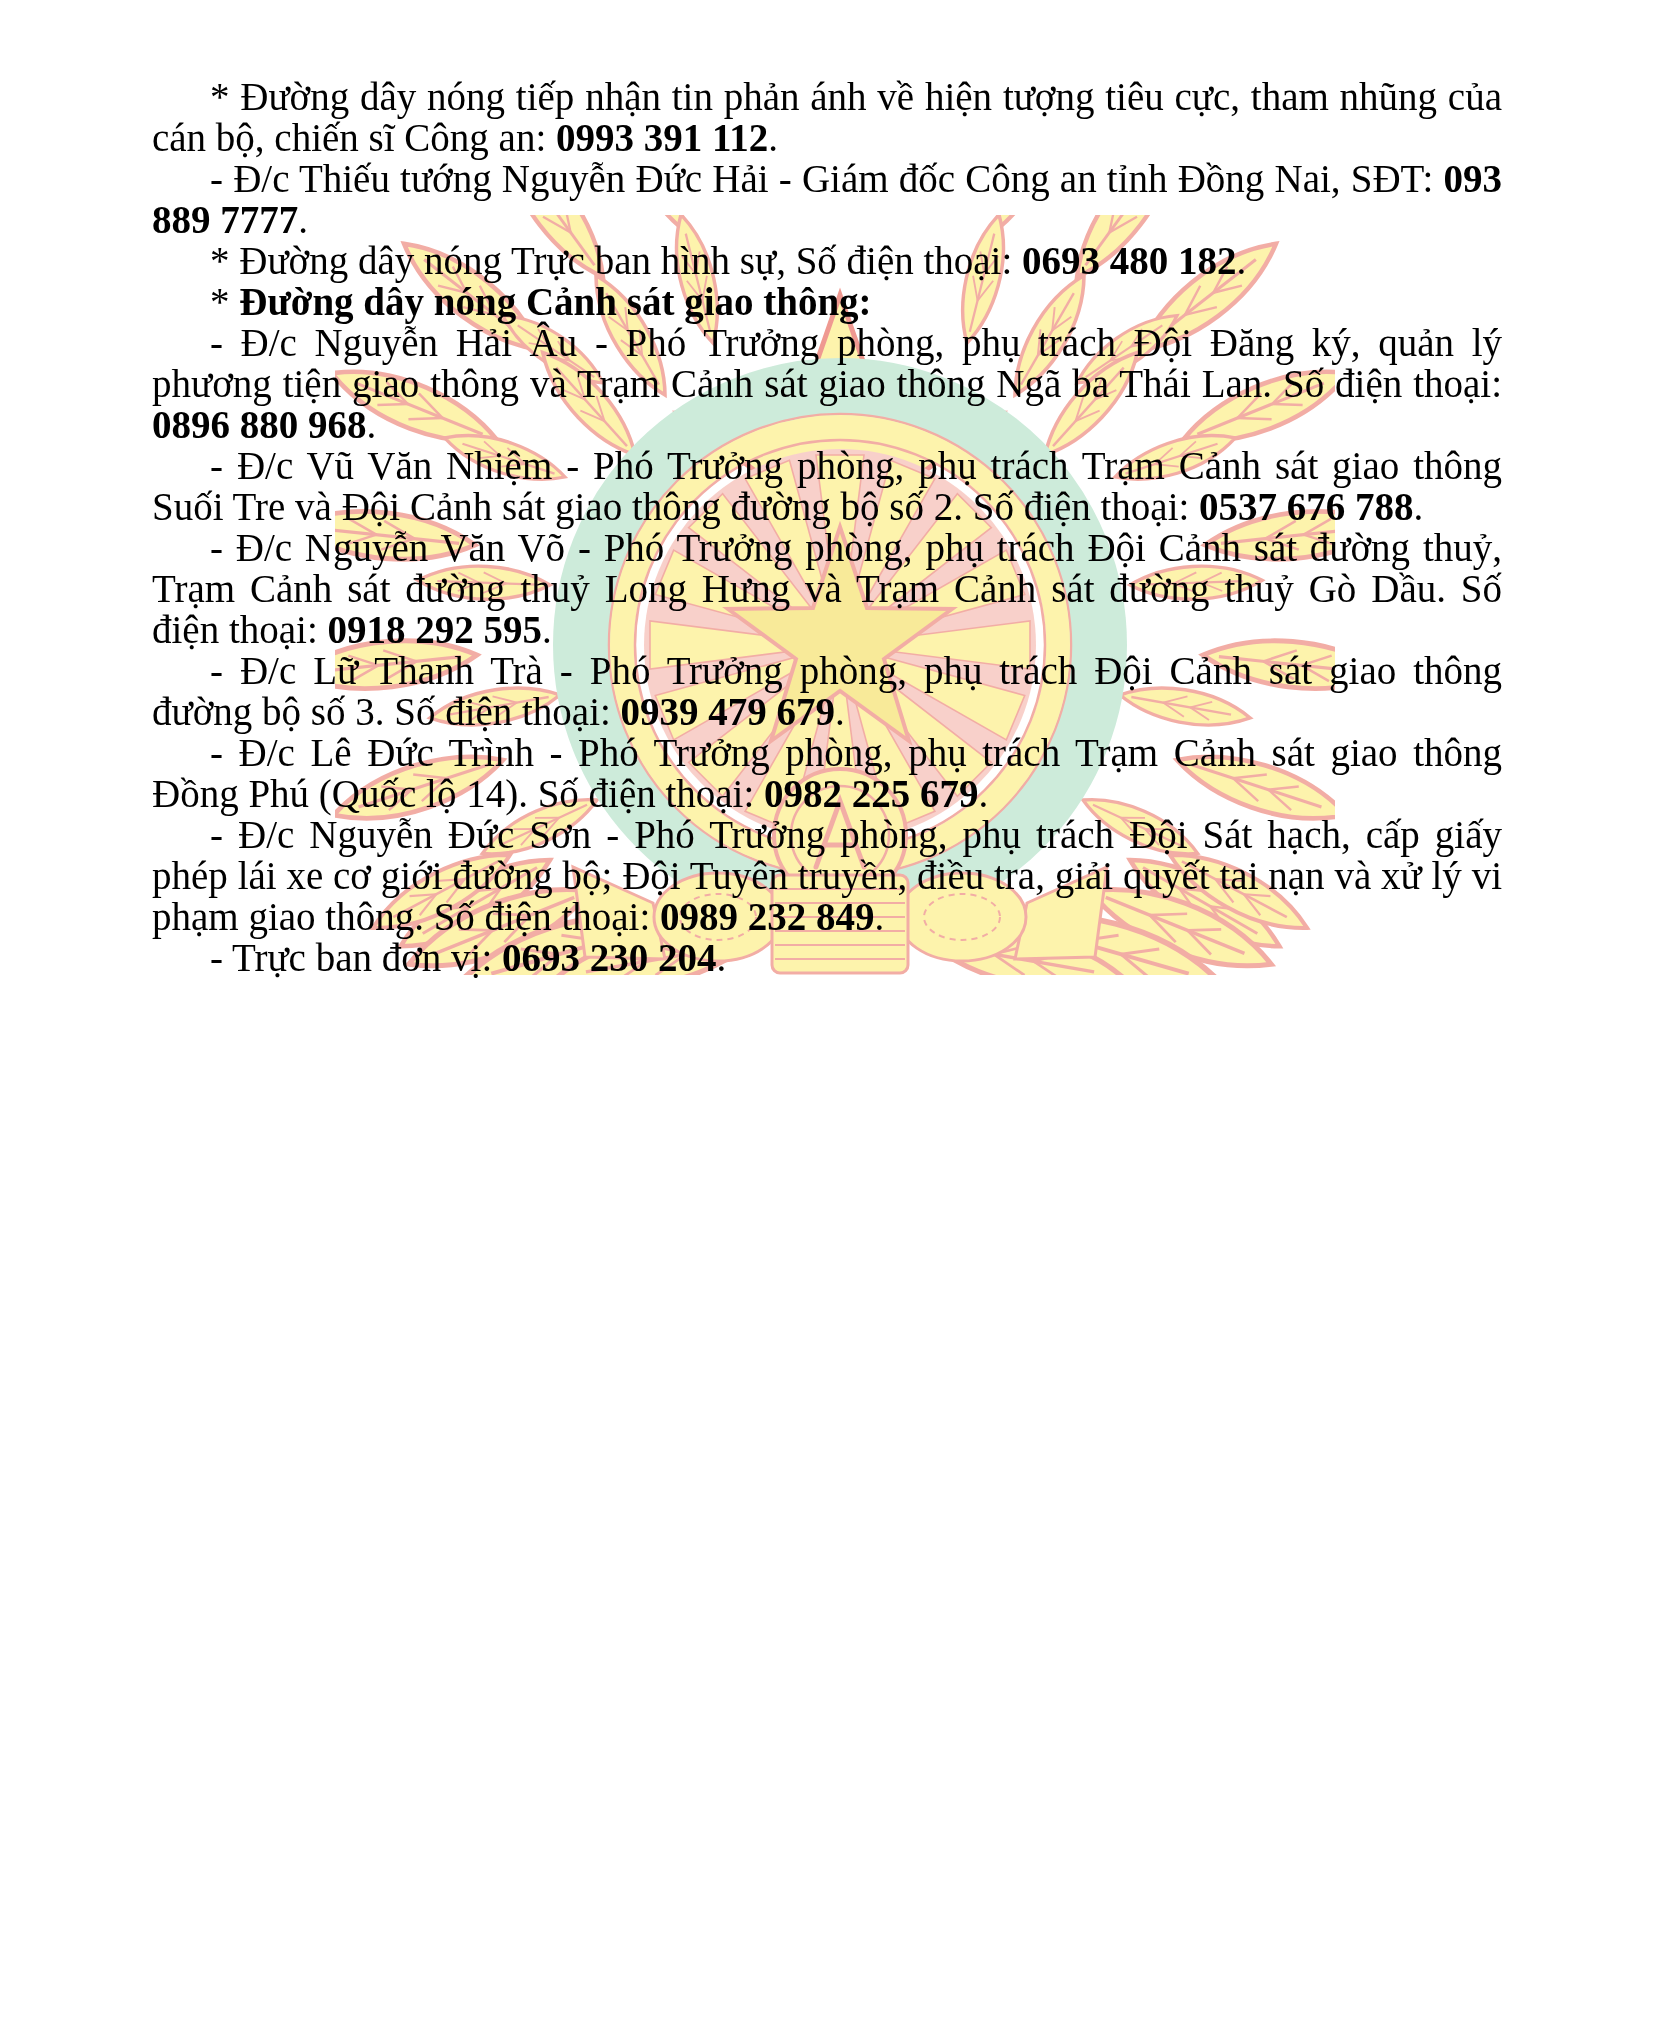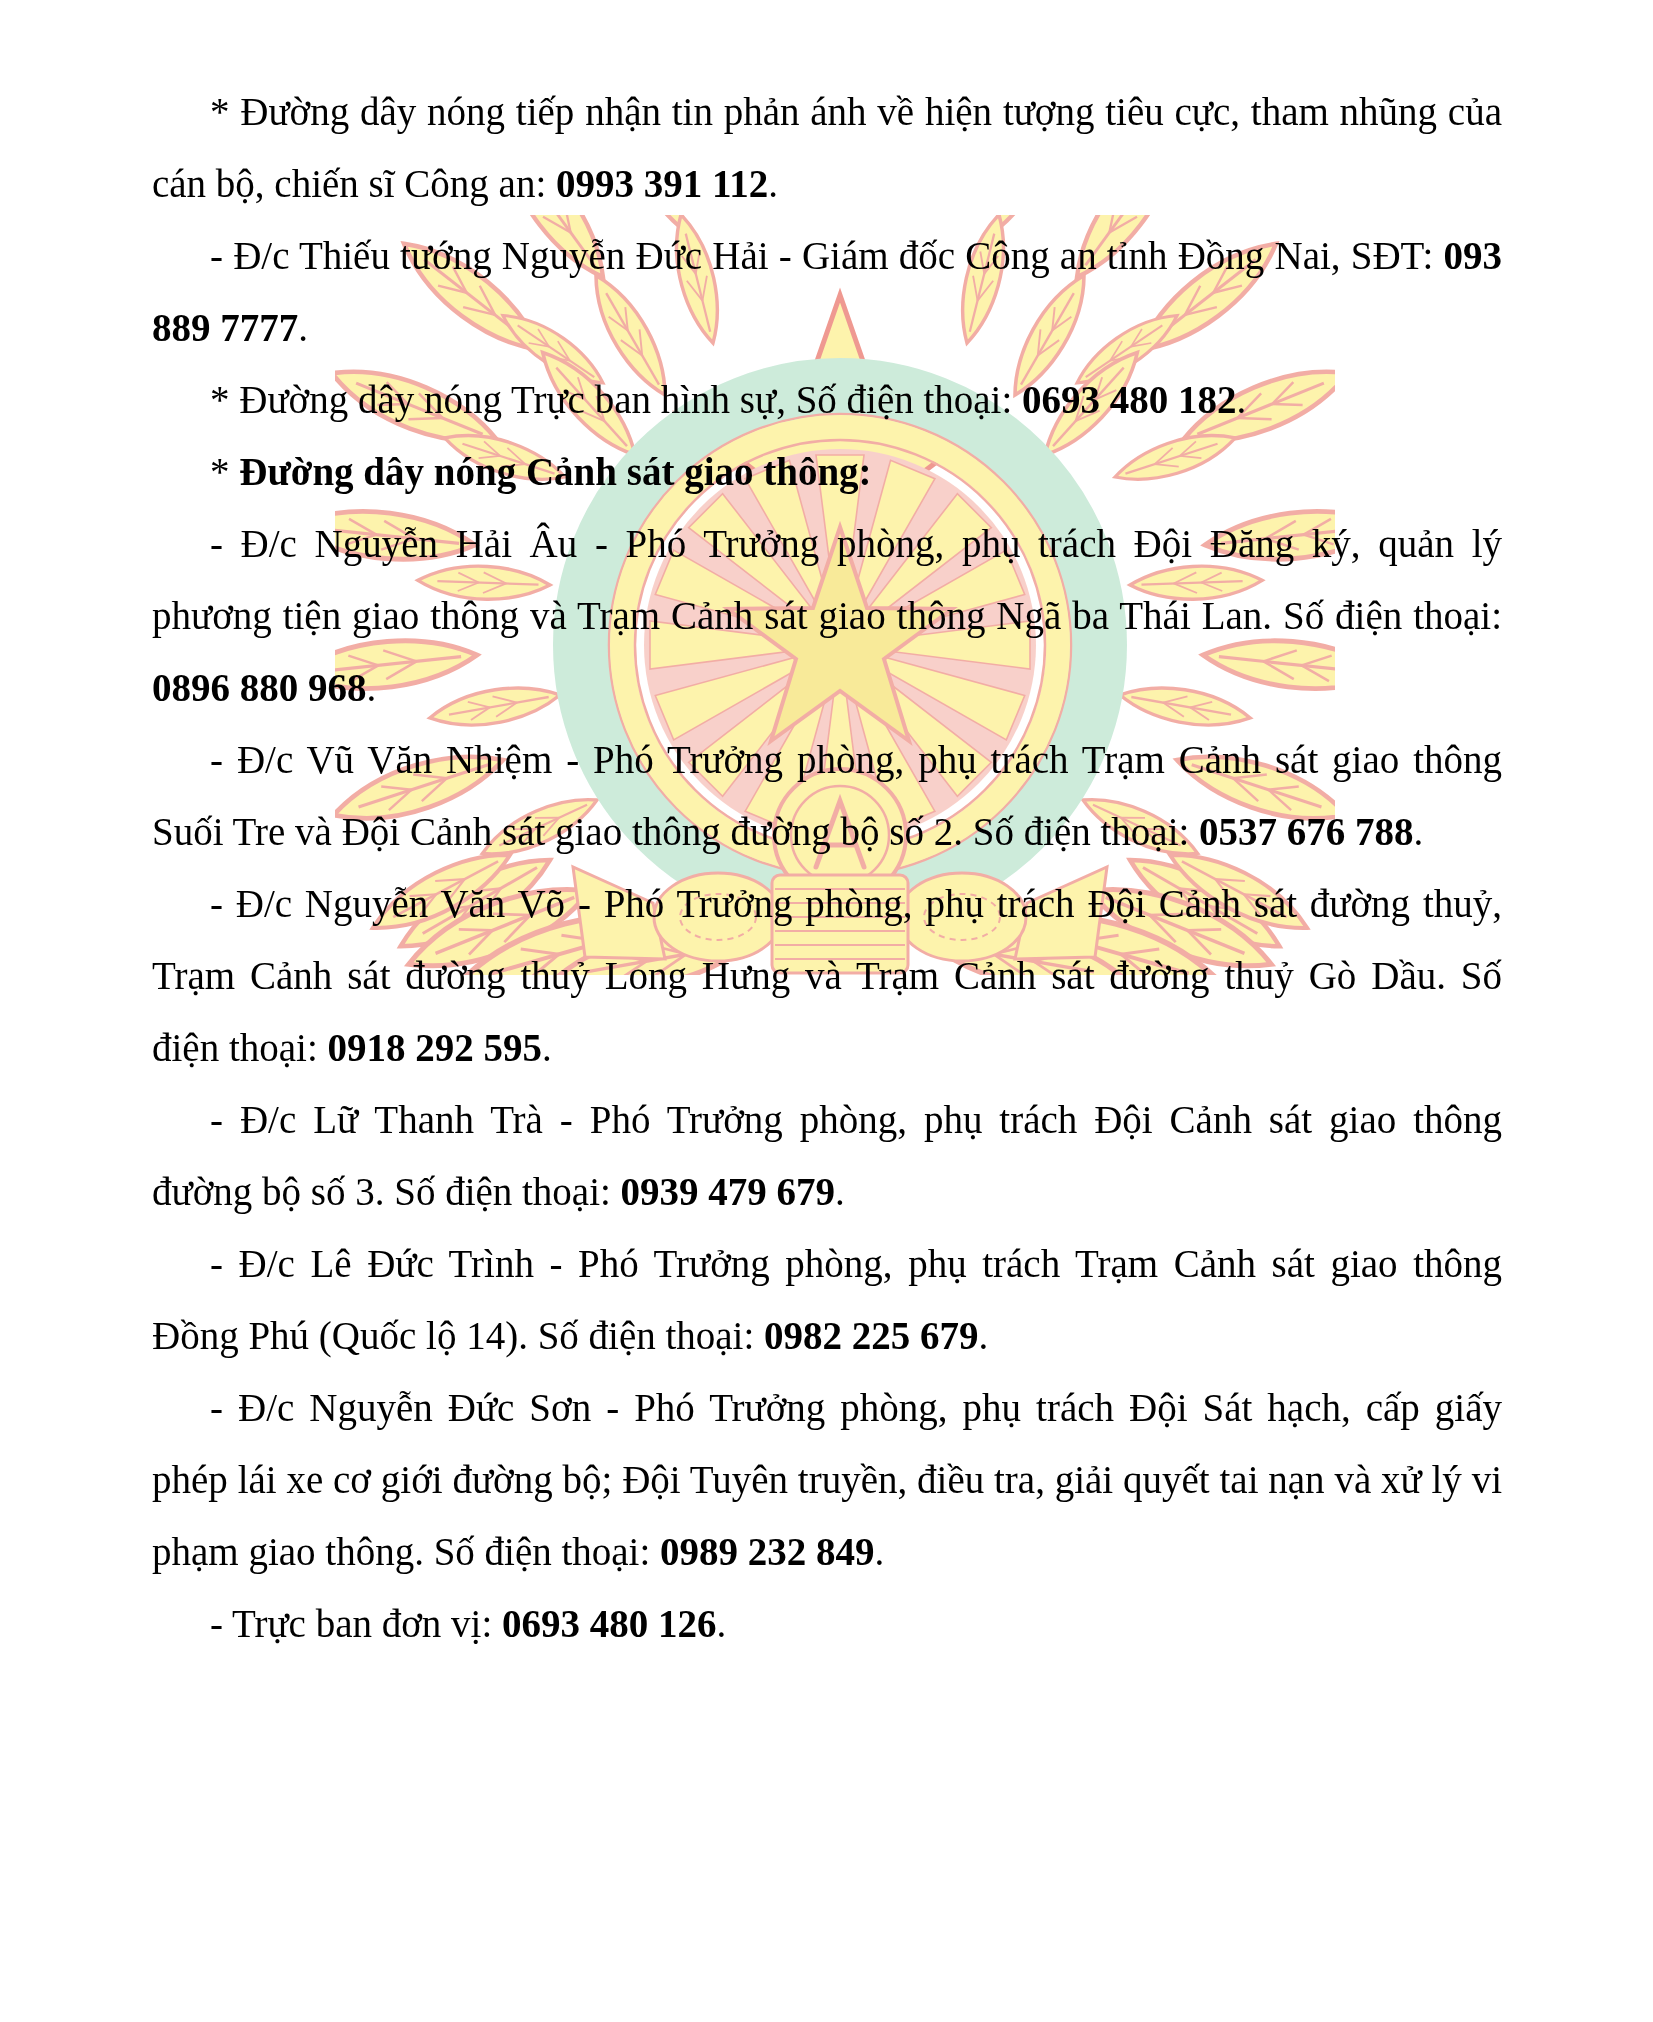--- a/index.html
+++ b/index.html
@@ -24,21 +24,21 @@
     z-index:0;
     opacity:.9;
   }
   .doc-body{
     position:absolute;
     left:152px;top:76px;
     width:1350px;
     z-index:1;
     color:#000;
     font-size:39px;
-    line-height:72px;
+    line-height:41px;
     text-align:justify;
   }
   .para{
     margin:0;
     text-indent:58px;
   }
   .bold{font-weight:bold;}
 </style>
 </head>
 <body>
@@ -139,14 +139,14 @@
     <p class="para"><span>* Đường dây nóng tiếp nhận tin phản ánh về hiện tượng tiêu cực, tham nhũng của cán bộ, chiến sĩ Công an: </span><span class="bold">0993 391 112</span><span>.</span></p>
     <p class="para"><span>- Đ/c Thiếu tướng Nguyễn Đức Hải - Giám đốc Công an tỉnh Đồng Nai, SĐT: </span><span class="bold">093 889 7777</span><span>.</span></p>
     <p class="para"><span>* Đường dây nóng Trực ban hình sự, Số điện thoại: </span><span class="bold">0693 480 182</span><span>.</span></p>
     <p class="para"><span>* </span><span class="bold">Đường dây nóng Cảnh sát giao thông:</span></p>
     <p class="para"><span>- Đ/c Nguyễn Hải Âu - Phó Trưởng phòng, phụ trách Đội Đăng ký, quản lý phương tiện giao thông và Trạm Cảnh sát giao thông Ngã ba Thái Lan. Số điện thoại: </span><span class="bold">0896 880 968</span><span>.</span></p>
     <p class="para"><span>- Đ/c Vũ Văn Nhiệm - Phó Trưởng phòng, phụ trách Trạm Cảnh sát giao thông Suối Tre và Đội Cảnh sát giao thông đường bộ số 2. Số điện thoại: </span><span class="bold">0537 676 788</span><span>.</span></p>
     <p class="para"><span>- Đ/c Nguyễn Văn Võ - Phó Trưởng phòng, phụ trách Đội Cảnh sát đường thuỷ, Trạm Cảnh sát đường thuỷ Long Hưng và Trạm Cảnh sát đường thuỷ Gò Dầu. Số điện thoại: </span><span class="bold">0918 292 595</span><span>.</span></p>
     <p class="para"><span>- Đ/c Lữ Thanh Trà - Phó Trưởng phòng, phụ trách Đội Cảnh sát giao thông đường bộ số 3. Số điện thoại: </span><span class="bold">0939 479 679</span><span>.</span></p>
     <p class="para"><span>- Đ/c Lê Đức Trình - Phó Trưởng phòng, phụ trách Trạm Cảnh sát giao thông Đồng Phú (Quốc lộ 14). Số điện thoại: </span><span class="bold">0982 225 679</span><span>.</span></p>
     <p class="para"><span>- Đ/c Nguyễn Đức Sơn - Phó Trưởng phòng, phụ trách Đội Sát hạch, cấp giấy phép lái xe cơ giới đường bộ; Đội Tuyên truyền, điều tra, giải quyết tai nạn và xử lý vi phạm giao thông. Số điện thoại: </span><span class="bold">0989 232 849</span><span>.</span></p>
-    <p class="para"><span>- Trực ban đơn vị: </span><span class="bold">0693 480 126</span><span>.</span></p>
+    <p class="para"><span>- Trực ban đơn vị: </span><span class="bold">0693 230 204</span><span>.</span></p>
   </div>
 
 </body></html>

